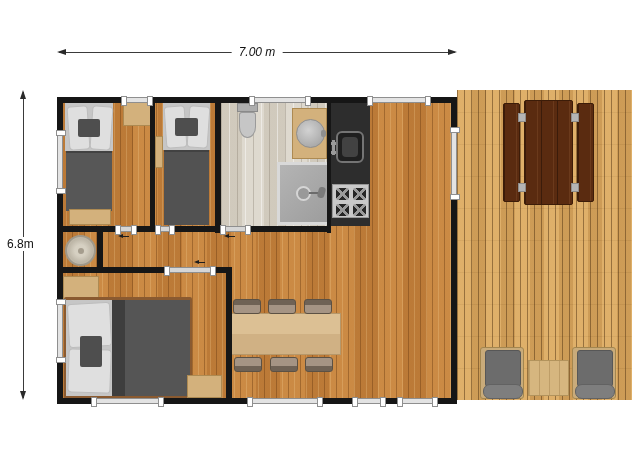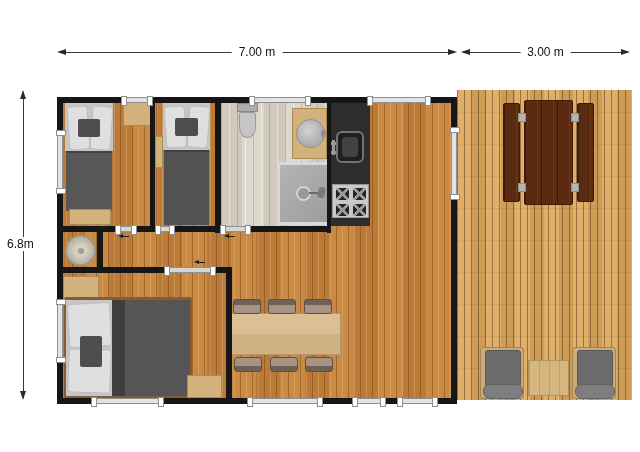--- a/index.html
+++ b/index.html
@@ -48,46 +48,40 @@
   .pic{position:absolute;z-index:3;background-color:#5a2b10;border:1px solid #3c1c08;border-radius:2px;
     background-image:repeating-linear-gradient(90deg, rgba(0,0,0,.35) 0 1px, transparent 1px 12px, rgba(255,190,130,.10) 12px 13px, transparent 13px 16px);box-sizing:border-box;}
   .bracket{position:absolute;z-index:3;background:#b5b5b5;border:1px solid #8d8d8d;box-sizing:border-box;}
   .armchair{position:absolute;z-index:3;background:#c9ab7a;border:1px solid #a3864f;border-radius:3px;box-sizing:border-box;}
   .cushion-back{position:absolute;background:#6c6c6c;border-radius:3px;border:1px solid #575757;box-sizing:border-box;}
   .cushion-roll{position:absolute;background:#7e7e7e;border-radius:7px;border:1px solid #626262;box-sizing:border-box;}
   .burner{position:absolute;width:13px;height:12px;border-radius:2px;background-color:#262626;
     background-image:linear-gradient(45deg,transparent 43%,#9a9a9a 43% 57%,transparent 57%),
                      linear-gradient(135deg,transparent 43%,#9a9a9a 43% 57%,transparent 57%);}
   
-  .dim{position:absolute;z-index:8;}
+  .dim{position:absolute;z-index:8;font-style:italic;}
   .dimline-h{position:absolute;height:1px;background:#3a3a3a;}
   .dimline-v{position:absolute;width:1px;background:#3a3a3a;}
   .arr{position:absolute;width:0;height:0;border-style:solid;}
   .arr.l{border-width:3.5px 9px 3.5px 0;border-color:transparent #2a2a2a transparent transparent;}
   .arr.r{border-width:3.5px 0 3.5px 9px;border-color:transparent transparent transparent #2a2a2a;}
   .arr.u{border-width:0 3.5px 9px 3.5px;border-color:transparent transparent #2a2a2a transparent;}
   .arr.d{border-width:9px 3.5px 0 3.5px;border-color:#2a2a2a transparent transparent transparent;}
   .dimlabel{position:absolute;background:#fff;color:#111;font-size:12px;line-height:14px;padding:0 7px;white-space:nowrap;z-index:9;}
 </style>
 </head>
 <body>
 
 <div id="stage">
 
   <div class="dim" style="left:57px;top:48px;width:400px;height:9px;">
     <div class="dimline-h" style="top:4px;left:2px;right:2px;"></div>
     <div class="arr l" style="left:0;top:1px;"></div>
     <div class="arr r" style="right:0;top:1px;"></div>
     <div class="dimlabel" style="left:50%;top:-3px;transform:translateX(-50%);">7.00 m</div>
-  </div>
-  <div class="dim" style="left:461px;top:48px;width:169px;height:9px;">
-    <div class="dimline-h" style="top:4px;left:2px;right:2px;"></div>
-    <div class="arr l" style="left:0;top:1px;"></div>
-    <div class="arr r" style="right:0;top:1px;"></div>
-    <div class="dimlabel" style="left:50%;top:-3px;transform:translateX(-50%);">3.00 m</div>
   </div>
   <div class="dim" style="left:19px;top:90px;width:9px;height:310px;">
     <div class="dimline-v" style="left:4px;top:2px;bottom:2px;"></div>
     <div class="arr u" style="top:0;left:1px;"></div>
     <div class="arr d" style="bottom:0;left:1px;"></div>
   </div>
   <div class="dimlabel" style="left:4px;top:237px;padding:0 3px;">6.8m</div>
 
   <div class="wood" style="left:60px;top:100px;width:394px;height:301px;"></div>
   <div class="bathfloor" style="left:221px;top:100px;width:106px;height:126px;"></div>

